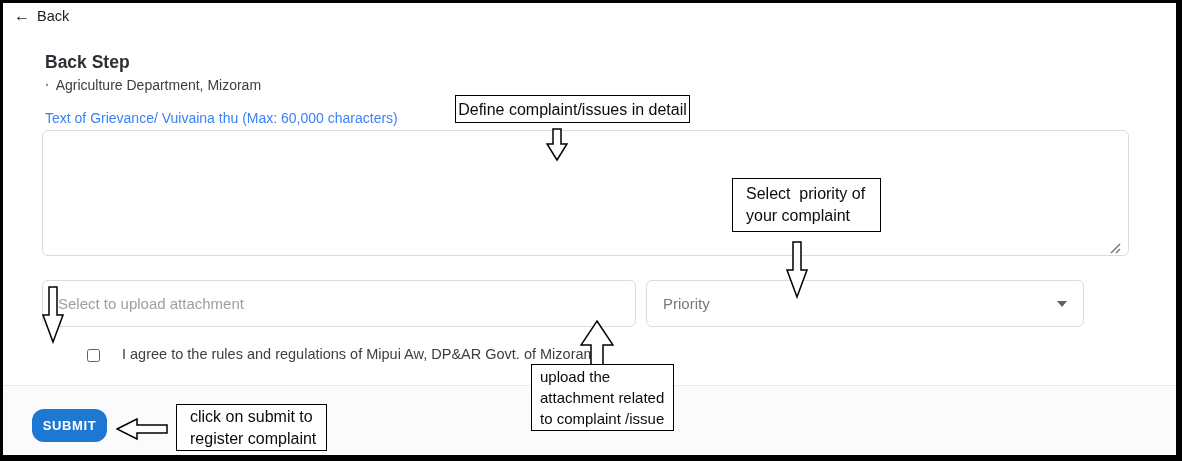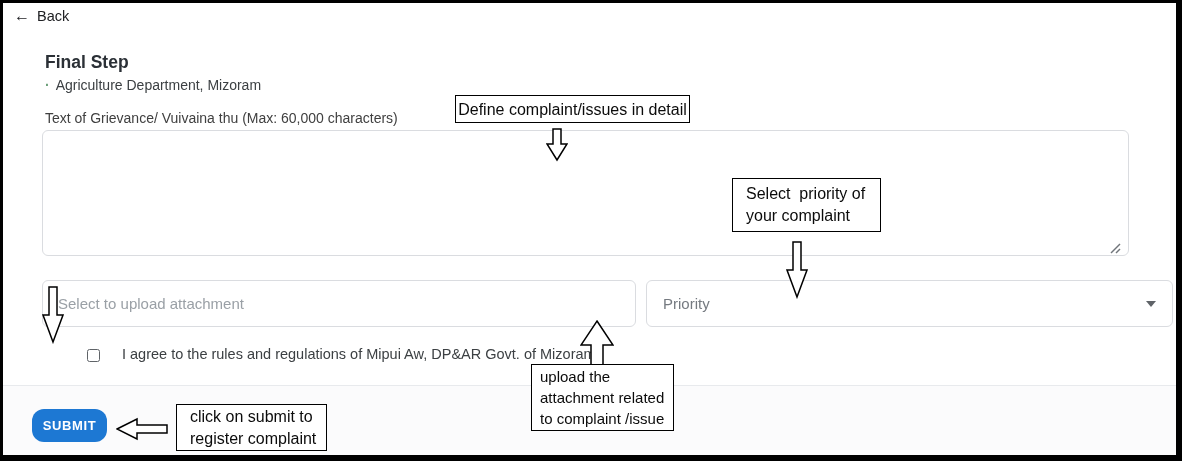--- a/index.html
+++ b/index.html
@@ -35,21 +35,21 @@
   }
   .dept-subtitle {
     position: absolute; left: 45px; top: 77px;
     font-size: 14px; color: #3c4043;
     display: flex; align-items: center; gap: 6px;
   }
   .dept-subtitle .bullet { color: #6b9f79; font-weight: bold; }
 
   .grievance-label {
     position: absolute; left: 45px; top: 110px;
-    font-size: 14px; color: #404040;
+    font-size: 14px; color: #3b82f6;
   }
 
   .grievance-textarea {
     position: absolute; left: 42px; top: 130px;
     width: 1087px; height: 126px;
     border: 1px solid #dadce0; border-radius: 6px;
     resize: none; outline: none;
     font-family: "Liberation Sans", sans-serif; font-size: 15px; color: #3c4043;
     padding: 10px 14px; background: #fff;
   }
@@ -62,21 +62,21 @@
     position: absolute; left: 42px; top: 280px;
     width: 594px; height: 47px;
     border: 1px solid #dadce0; border-radius: 6px;
     font-family: "Liberation Sans", sans-serif; font-size: 15px;
     color: #3c4043; padding: 4px 15px; outline: none; background: #fff;
   }
   .upload-input::placeholder { color: #9aa0a6; opacity: 1; }
 
   .priority-select {
     position: absolute; left: 646px; top: 280px;
-    width: 527px; height: 47px;
+    width: 438px; height: 47px;
     border: 1px solid #dadce0; border-radius: 6px; background: #fff;
     display: flex; align-items: center; justify-content: space-between;
     padding: 0 16px; cursor: pointer;
   }
   .priority-select .value { font-size: 15px; color: #757a80; }
   .caret-down {
     width: 0; height: 0;
     border-left: 5px solid transparent;
     border-right: 5px solid transparent;
     border-top: 6px solid #5f6368;
@@ -132,21 +132,21 @@
 </head>
 <body>
 
 <div class="frame">
 
   <a class="back-link">
     <span class="glyph">←</span>
     <span>Back</span>
   </a>
 
-  <div class="page-title">Final Step</div>
+  <div class="page-title">Back Step</div>
 
   <div class="dept-subtitle">
     <span class="bullet">·</span>
     <span>Agriculture Department, Mizoram</span>
   </div>
 
   <div class="grievance-label">Text of Grievance/ Vuivaina thu (Max: 60,000 characters)</div>
 
   <textarea class="grievance-textarea" style=""></textarea>
   <svg class="resize-grip" viewBox="0 0 14 14">

